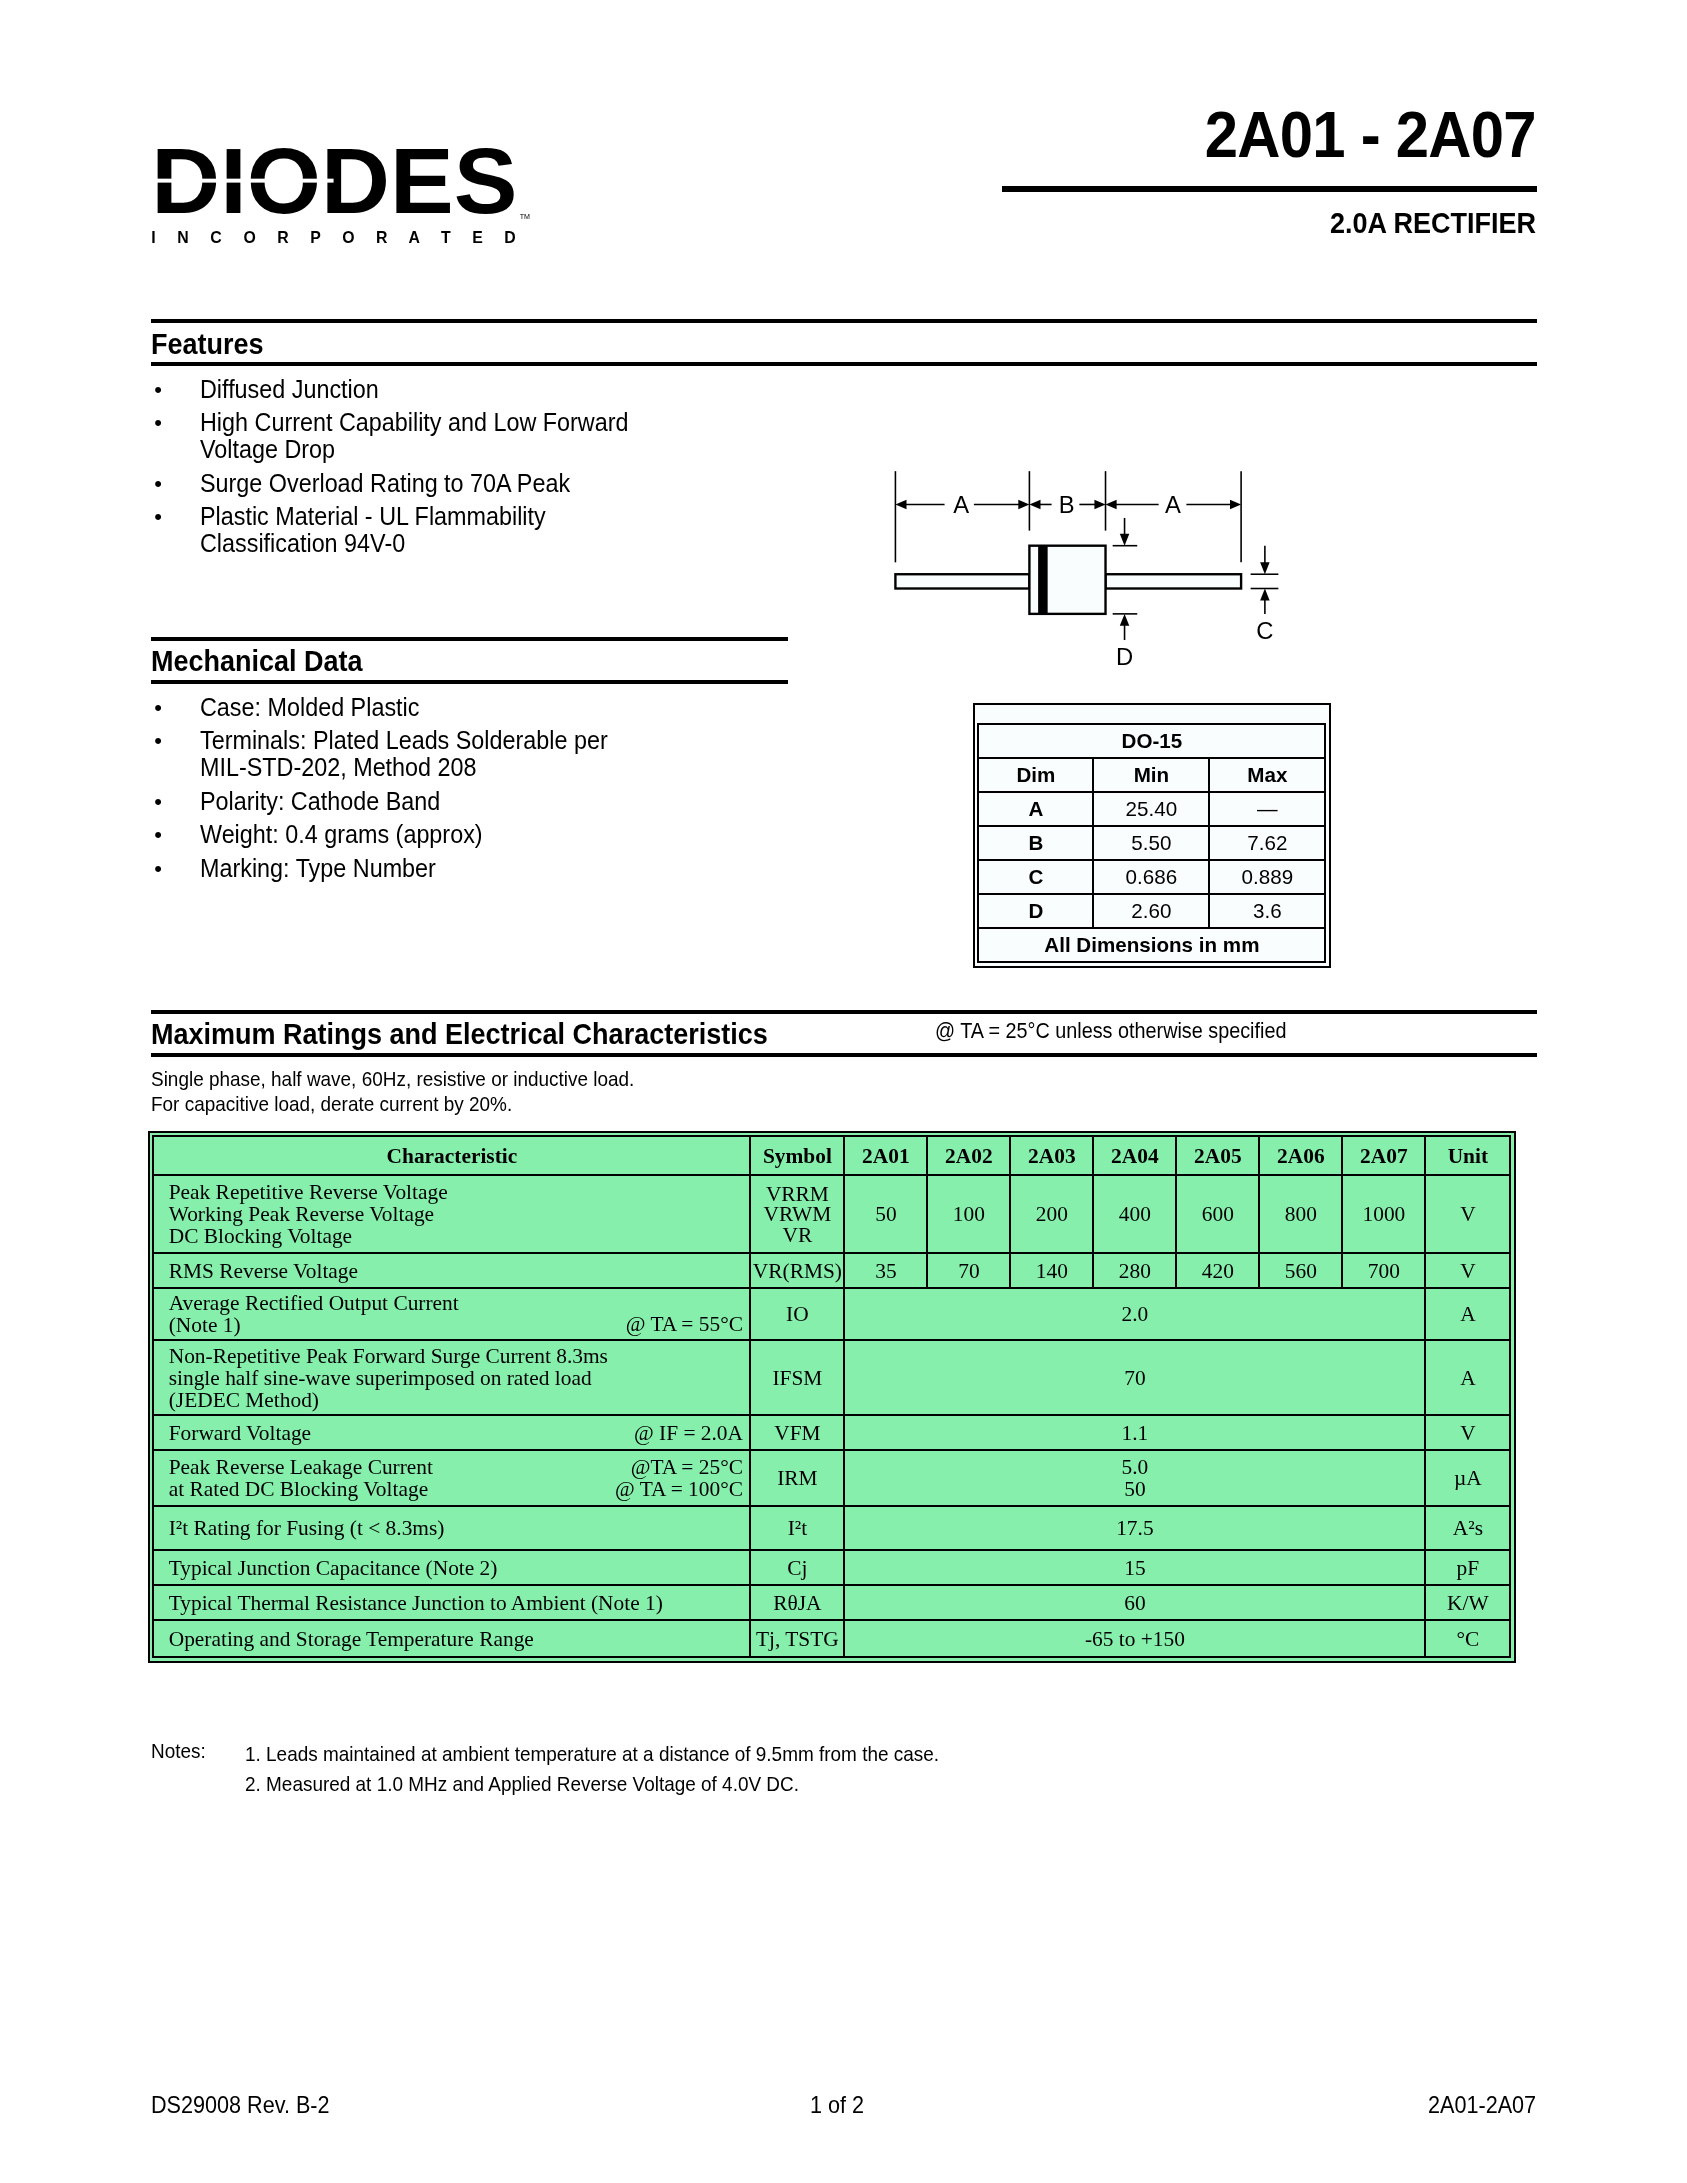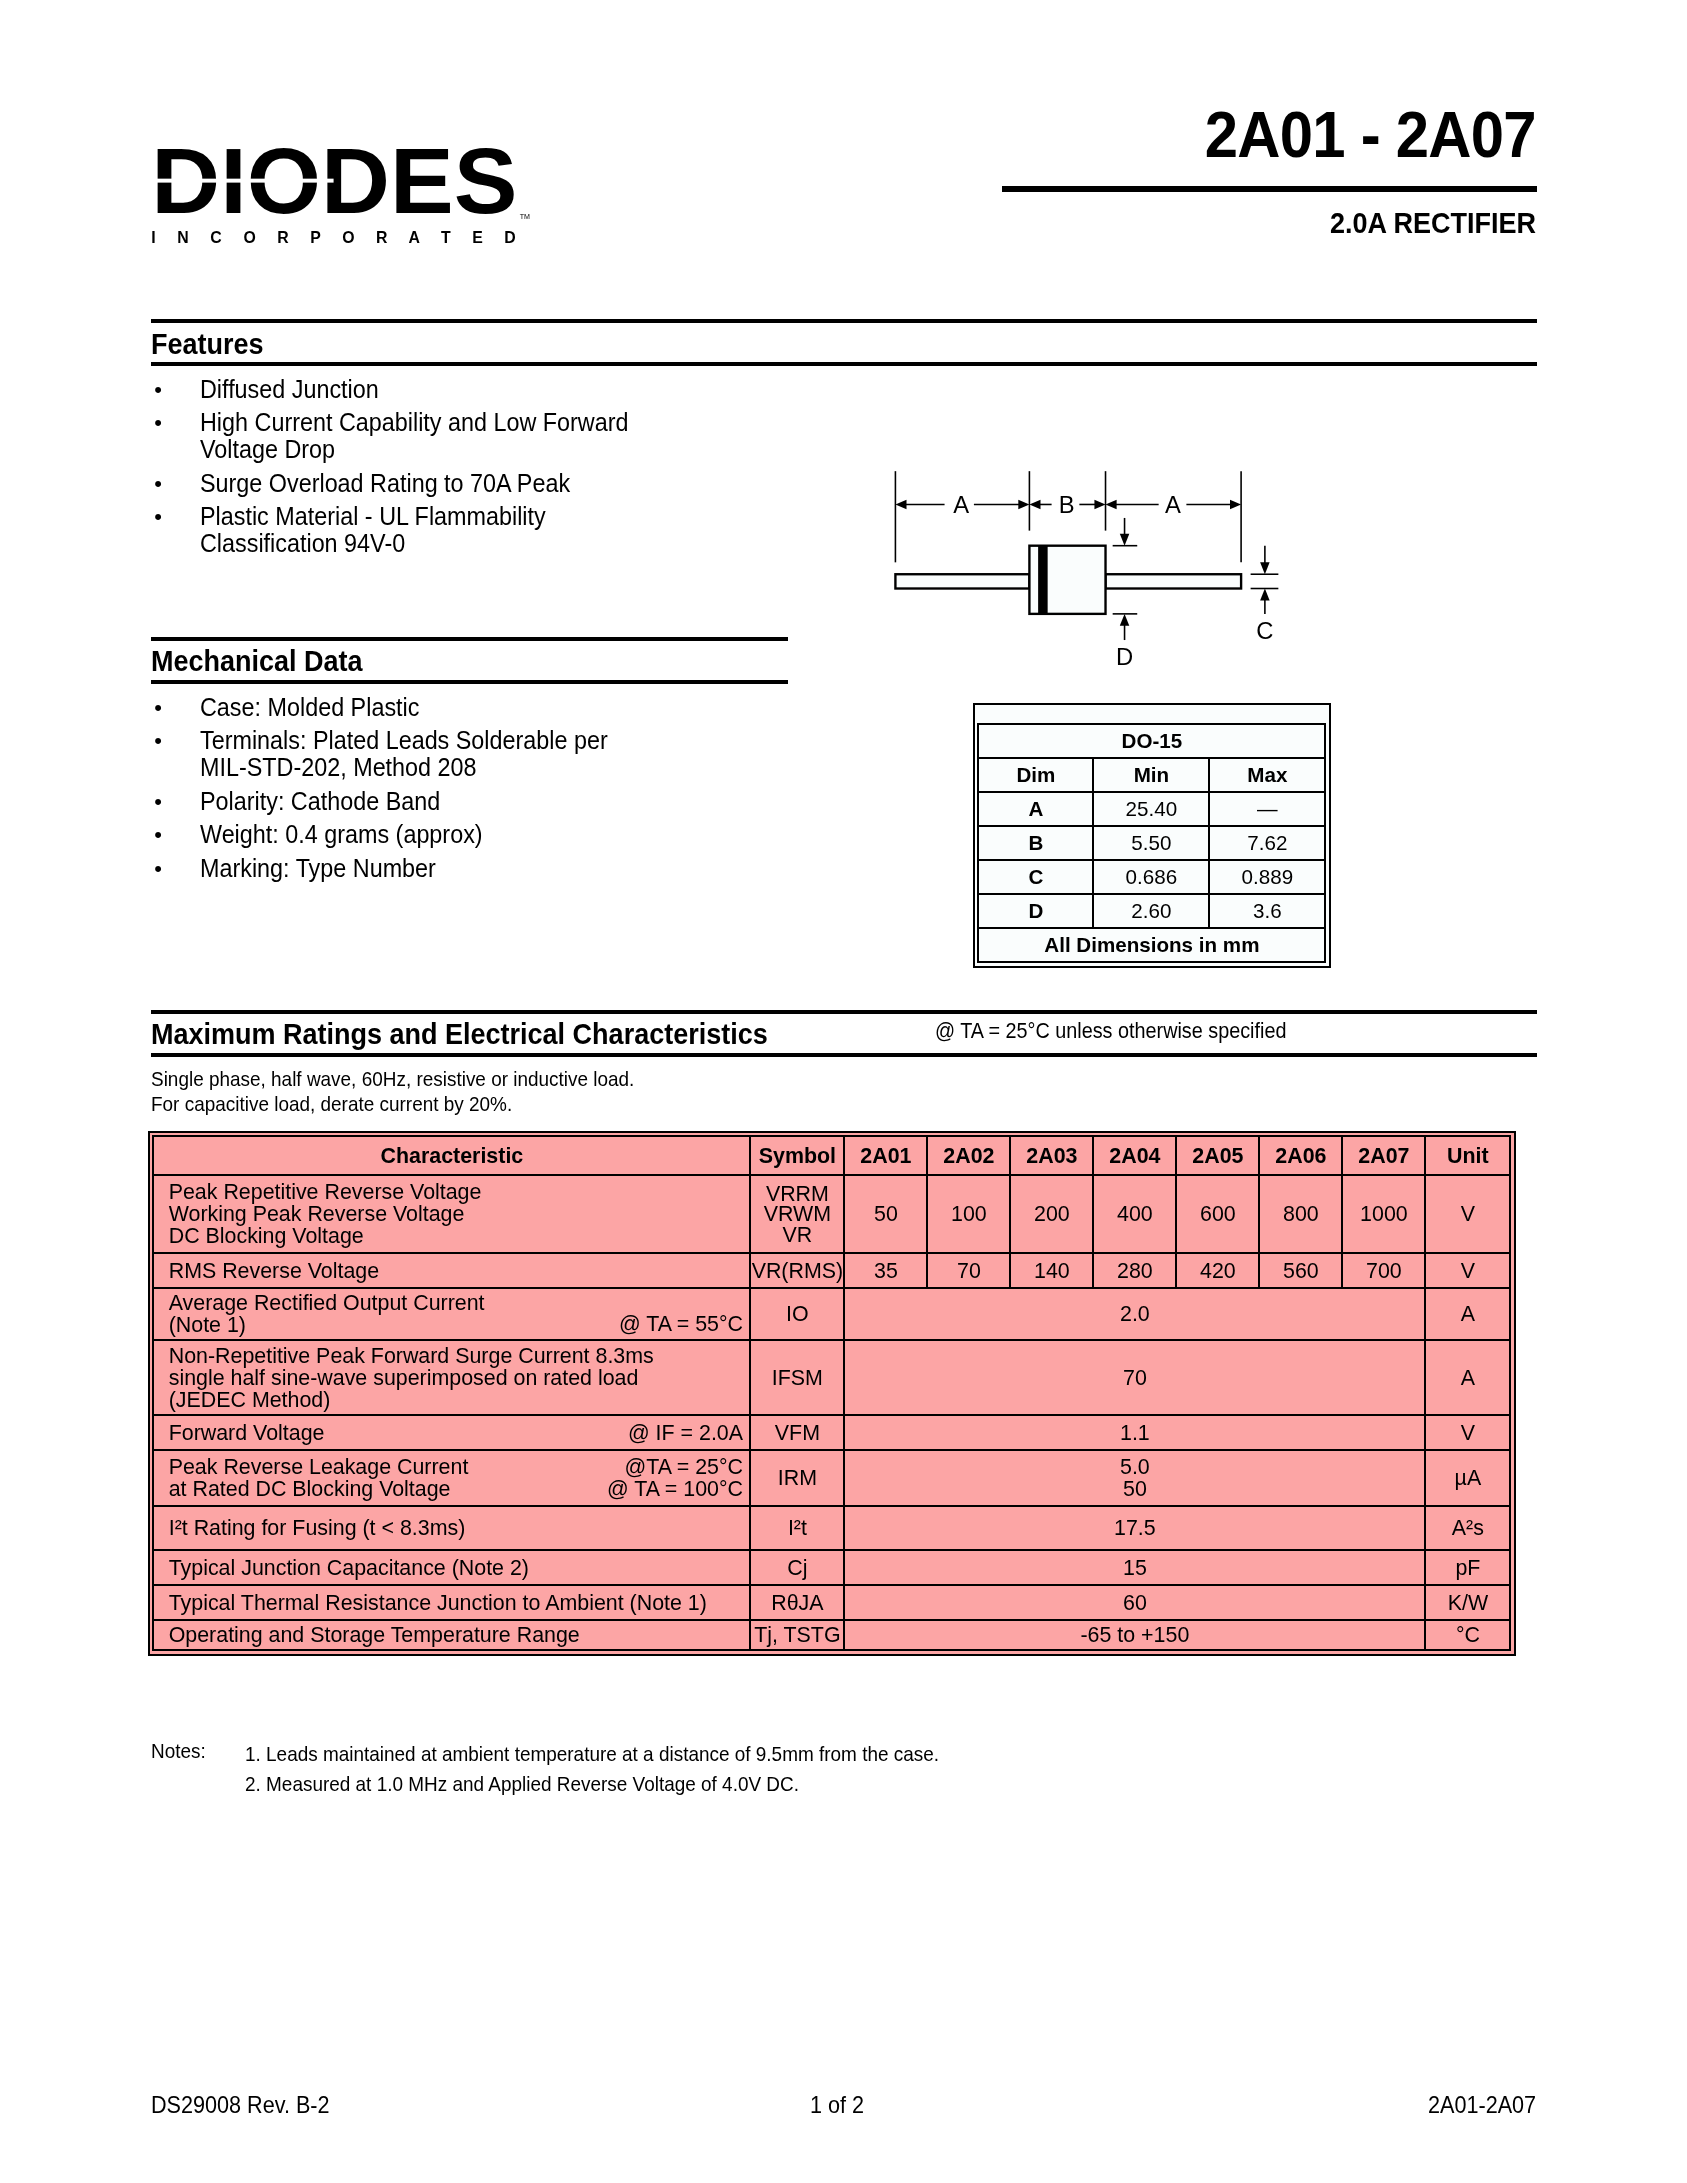--- a/index.html
+++ b/index.html
@@ -26,21 +26,21 @@
   .dimtbl table { border-collapse: collapse; border: 2.4px solid #000; margin-top: 16px; }
   .dimtbl td, .dimtbl th { border: 2.4px solid #000; height: 32px; text-align: center; font-size: 20.6px; padding: 0; }
   .dimtbl th { font-weight: bold; }
   .dimtbl .c1 { width: 113px; font-weight: bold; }
   .dimtbl .c2 { width: 114px; border-radius: 17px; }
   .dimtbl .c3 { width: 114px; }
   
   .cond-note { left: 935px; top: 1018px; font-size: 22px; white-space: nowrap; transform: scaleX(0.9); transform-origin: left top; }
   .intro { left: 151px; top: 1067px; font-size: 20.6px; line-height: 24.6px; white-space: pre-line; transform: scaleX(0.92); transform-origin: left top; }
   
-  .mtbl-wrap { left: 148px; top: 1131px; border: 2.4px solid #000; padding: 2.4px; background: #fca5a5; }
+  .mtbl-wrap { left: 148px; top: 1131px; border: 2.4px solid #000; padding: 2.4px; background: #86efac; font-family: Liberation Serif, serif; }
   .mtbl { border-collapse: collapse; border: 2.4px solid #000; font-size: 21.4px; }
   .mtbl td, .mtbl th { border: 2.4px solid #000; padding: 0; text-align: center; vertical-align: middle; line-height: 22px; }
   .mtbl th { font-weight: bold; height: 37px; }
   .mtbl .char { text-align: left; padding-left: 14.3px; padding-right: 6.4px; position: relative; }
   .mtbl .char .txt { white-space: pre-line; display: inline-block; }
   .mtbl .char .cond { position: absolute; right: 6.4px; bottom: 4.8px; text-align: right; white-space: pre-line; }
   .mtbl .char .cond.mid { top: 50%; bottom: auto; transform: translateY(-50%); }
   .mtbl .sym { white-space: pre-line; line-height: 20.6px; }
   .mtbl .val { white-space: pre-line; }
   .w-char { width: 595px; } .w-sym { width: 92px; } .w-p { width: 81px; } .w-unit { width: 83px; }
@@ -287,21 +287,21 @@
       <td>pF</td>
     </tr>
 
     <tr style="height:35px;">
       <td class="char"><span class="txt">Typical Thermal Resistance Junction to Ambient (Note 1)</span></td>
       <td class="sym">RθJA</td>
       <td colspan="7" class="val">60</td>
       <td>K/W</td>
     </tr>
 
-    <tr style="height:30px;">
+    <tr style="height:37px;">
       <td class="char"><span class="txt">Operating and Storage Temperature Range</span></td>
       <td class="sym">Tj, TSTG</td>
       <td colspan="7" class="val">-65 to +150</td>
       <td>°C</td>
     </tr>
   </tbody>
     </table>
 </div>
 
 <div class="abs notes-label">Notes:</div>

